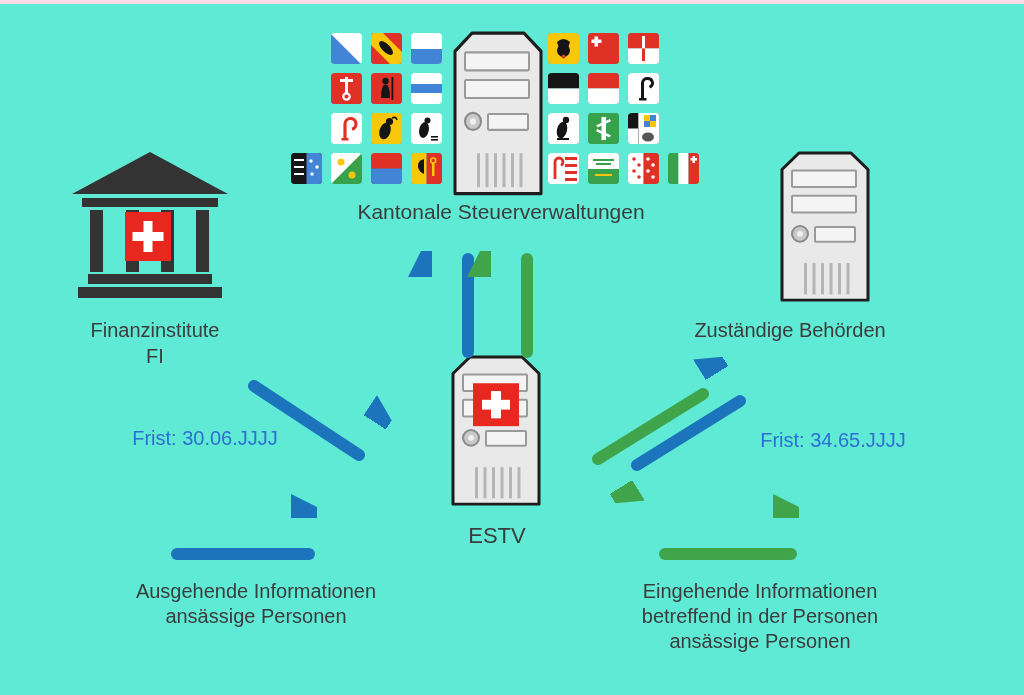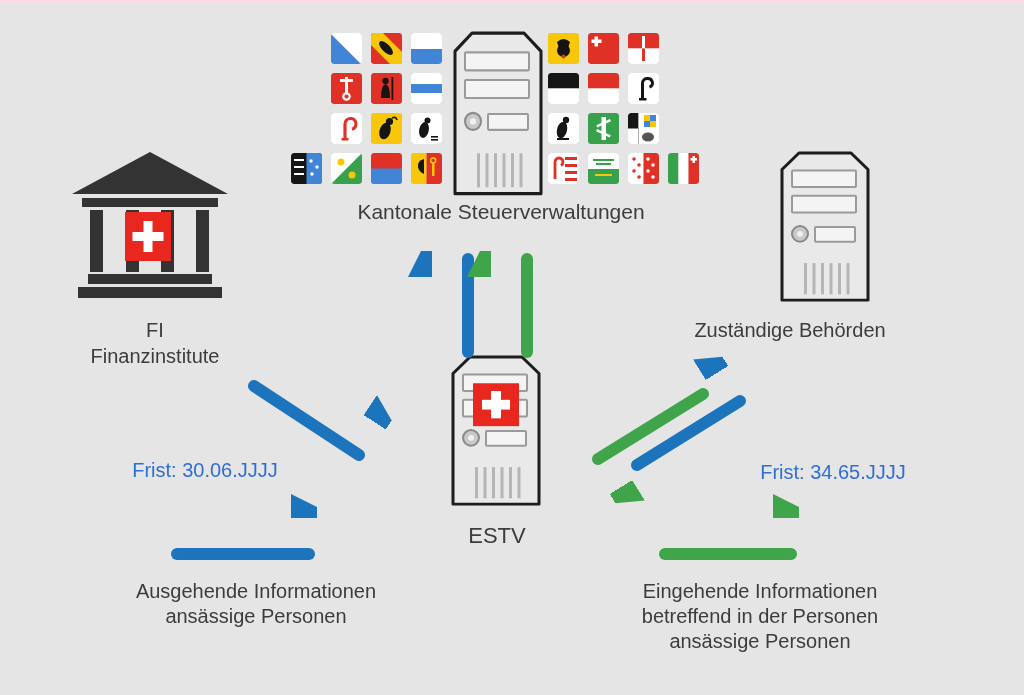--- a/index.html
+++ b/index.html
@@ -1,22 +1,22 @@
 <!DOCTYPE html>
 <html style="--bluecol: #1C75BC; --greencol: #3FA44A; --textcol: #3C3C3C; --fristcol: #2F6ED3; --topbar: #FBDCE6;"><head>
 <meta charset="utf-8">
 <style>
   html,body{margin:0;padding:0;background:#fff;}
-  .canvas{position:relative;width:1024px;height:695px;background:#e5e5e5;overflow:hidden;
+  .canvas{position:relative;width:1024px;height:695px;background:#5eead4;overflow:hidden;
           font-family:"Liberation Sans",sans-serif;}
   .top-strip{position:absolute;left:0;top:0;width:1024px;height:4px;background:var(--topbar,#fbdce6);}
   .icon-box{position:absolute;}
   .icon-box svg{display:block;width:100%;height:100%;}
   .lbl{position:absolute;text-align:center;color:var(--textcol,#3c3c3c);font-size:20px;line-height:26px;}
-  .frist{position:absolute;text-align:center;color:var(--fristcol,#2f6ed3);font-size:20px;white-space:nowrap;margin-top:32px;}
+  .frist{position:absolute;text-align:center;color:var(--fristcol,#2f6ed3);font-size:20px;white-space:nowrap;}
   .flag-grid{position:absolute;top:33px;width:151px;}
   .flag-row{display:flex;gap:9px;margin-bottom:9px;}
   .flag-grid.align-right .flag-row{justify-content:flex-end;}
   .flag-grid.align-left  .flag-row{justify-content:flex-start;}
   .flag{width:31px;height:31px;border-radius:3px;overflow:hidden;box-shadow:inset 0 0 0 1px rgba(0,0,0,.15);}
   .flag svg{display:block;border-radius:3px;}
   .arrows{position:absolute;left:0;top:0;pointer-events:none;}
   .arrow{fill:none;stroke-width:12;stroke-linecap:round;}
   .arrow.blue{stroke:var(--bluecol,#1c75bc);}
   .arrow.green{stroke:var(--greencol,#3fa44a);}
@@ -344,22 +344,22 @@
     <line class="arrow blue" x1="254" y1="386" x2="359" y2="455" marker-end="url(#mb)"></line>
     <line class="arrow green" x1="703" y1="394" x2="598" y2="459" marker-end="url(#mg)"></line>
     <line class="arrow blue" x1="637" y1="465" x2="740" y2="401" marker-end="url(#mb)"></line>
     <line class="arrow blue" x1="177" y1="554" x2="309" y2="554" marker-end="url(#mb)"></line>
     <line class="arrow green" x1="665" y1="554" x2="791" y2="554" marker-end="url(#mg)"></line>
   </svg>
 
   <div class="lbl" style="left:291px;top:199px;width:420px;font-size:21px">Kantonale Steuerverwaltungen</div>
 
   <div class="lbl" style="left:52px;top:317px;width:206px">
+    <div>Finanzinstitute</div>
     <div>FI</div>
-    <div>Finanzinstitute</div>
   </div>
 
   <div class="lbl" style="left:640px;top:317px;width:300px">
     <div>Zuständige Behörden</div>
   </div>
 
   <div class="lbl" style="left:427px;top:523px;width:140px;font-size:22px">ESTV</div>
 
   <div class="frist" style="left:105px;top:427px;width:200px">Frist: 30.06.JJJJ</div>
   <div class="frist" style="left:733px;top:429px;width:200px">Frist: 34.65.JJJJ</div>

